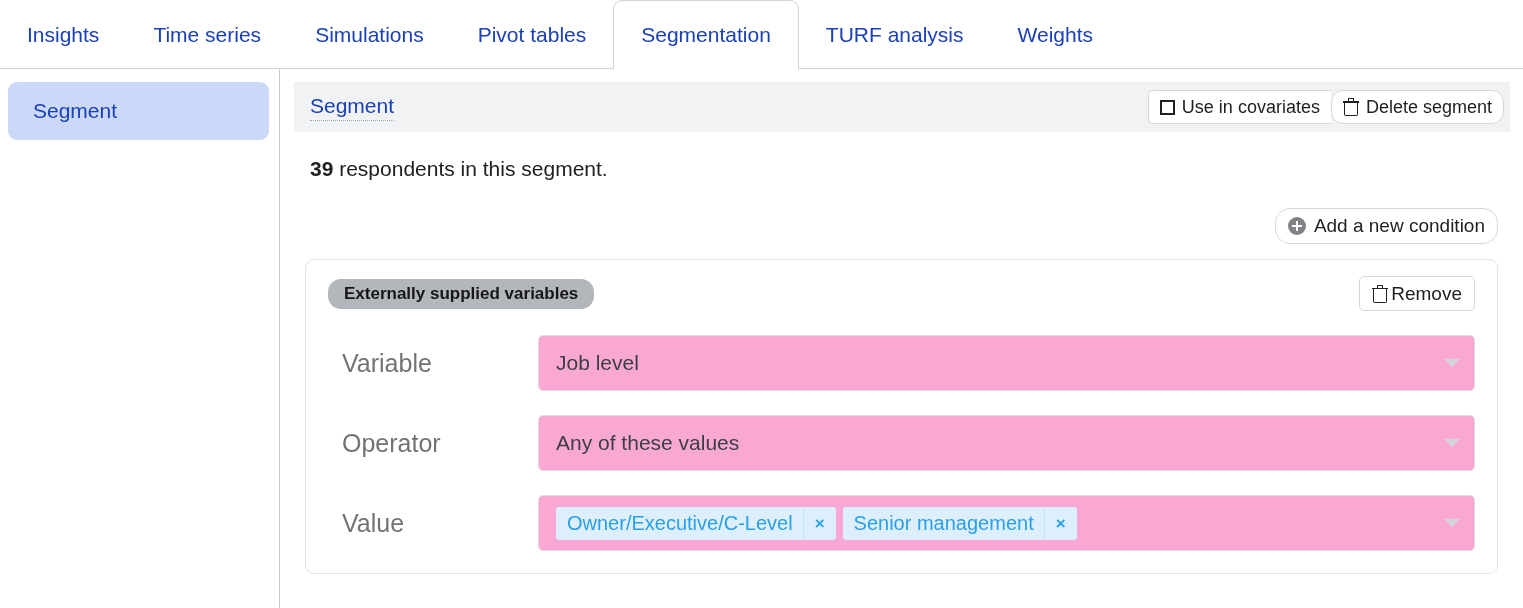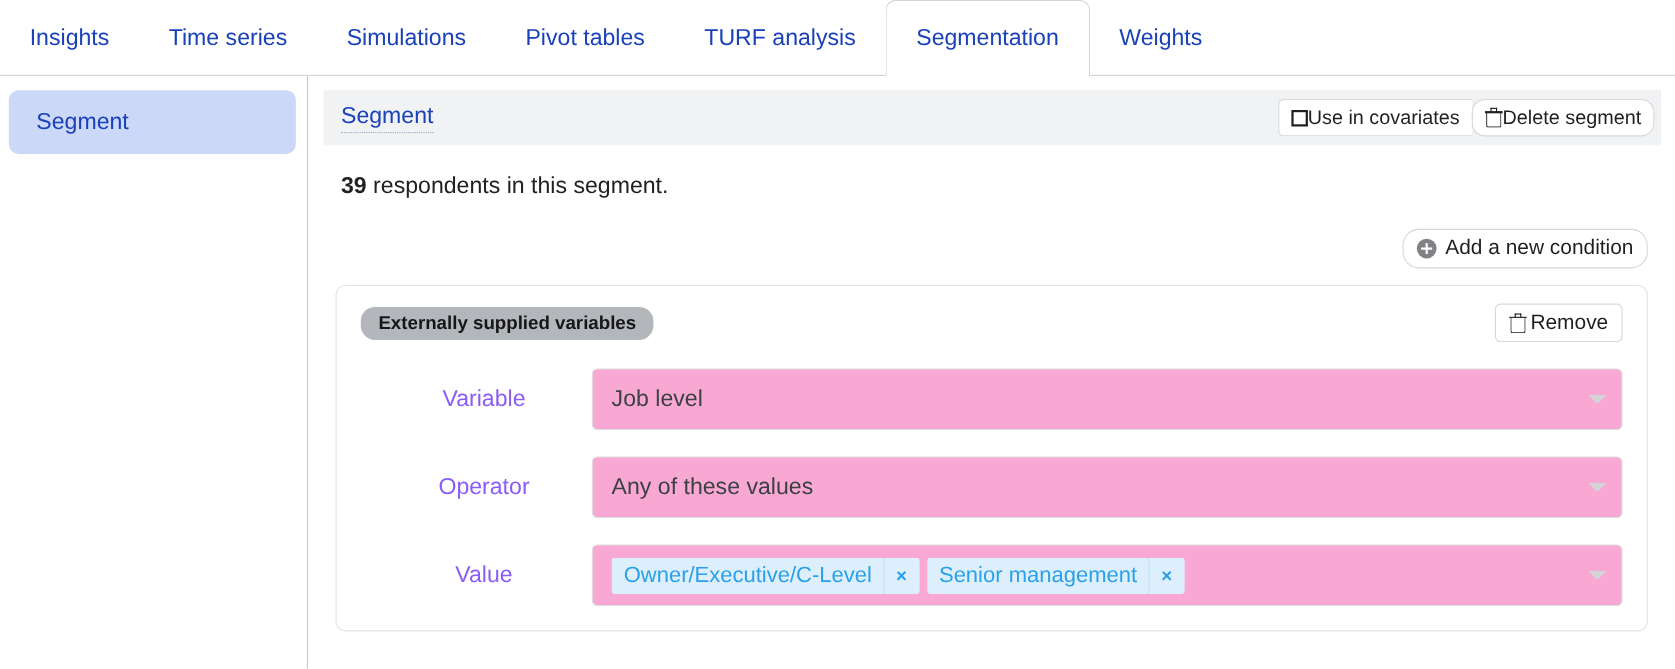--- a/index.html
+++ b/index.html
@@ -110,20 +110,21 @@
   }
   .head-btns {
     display: flex;
   }
   .hbtn {
     background: #ffffff;
     border: 1px solid #d6d7da;
     height: 34px;
     display: flex;
     align-items: center;
+    gap: 7px;
     padding: 0 11px;
     font-size: 18px;
     color: #1f1f21;
     cursor: pointer;
     box-sizing: border-box;
     white-space: nowrap;
   }
   .hbtn:first-child {
     border-top-left-radius: 5px;
     border-bottom-left-radius: 5px;
@@ -271,24 +272,23 @@
 
   .field-row {
     display: flex;
     align-items: center;
     margin-top: 24px;
   }
   .field-label {
     width: 210px;
     flex: 0 0 210px;
     padding-left: 14px;
-    font-size: 21px;
-    color: #8b5cf6;
-    box-sizing: border-box;
-    text-align: center;
+    font-size: 25px;
+    color: #737373;
+    box-sizing: border-box;
   }
   .select {
     flex: 1 1 auto;
     min-width: 0;
     border: 1px solid #dcdddf;
     border-radius: 5px;
     height: 56px;
     display: flex;
     align-items: center;
     padding: 0 14px 0 17px;
@@ -346,22 +346,22 @@
 </style>
 </head>
 <body>
 
 <div class="tabbar">
   <div class="tabs">
     <div class="tab"><span>Insights</span></div>
     <div class="tab"><span>Time series</span></div>
     <div class="tab"><span>Simulations</span></div>
     <div class="tab"><span>Pivot tables</span></div>
+    <div class="tab active"><span>Segmentation</span></div>
     <div class="tab"><span>TURF analysis</span></div>
-    <div class="tab active"><span>Segmentation</span></div>
     <div class="tab"><span>Weights</span></div>
   </div>
   <div class="tabbar-line"></div>
 </div>
 
 <div class="body-wrap">
 
   <div class="sidebar">
     <div class="side-item">
       <span>Segment</span>

